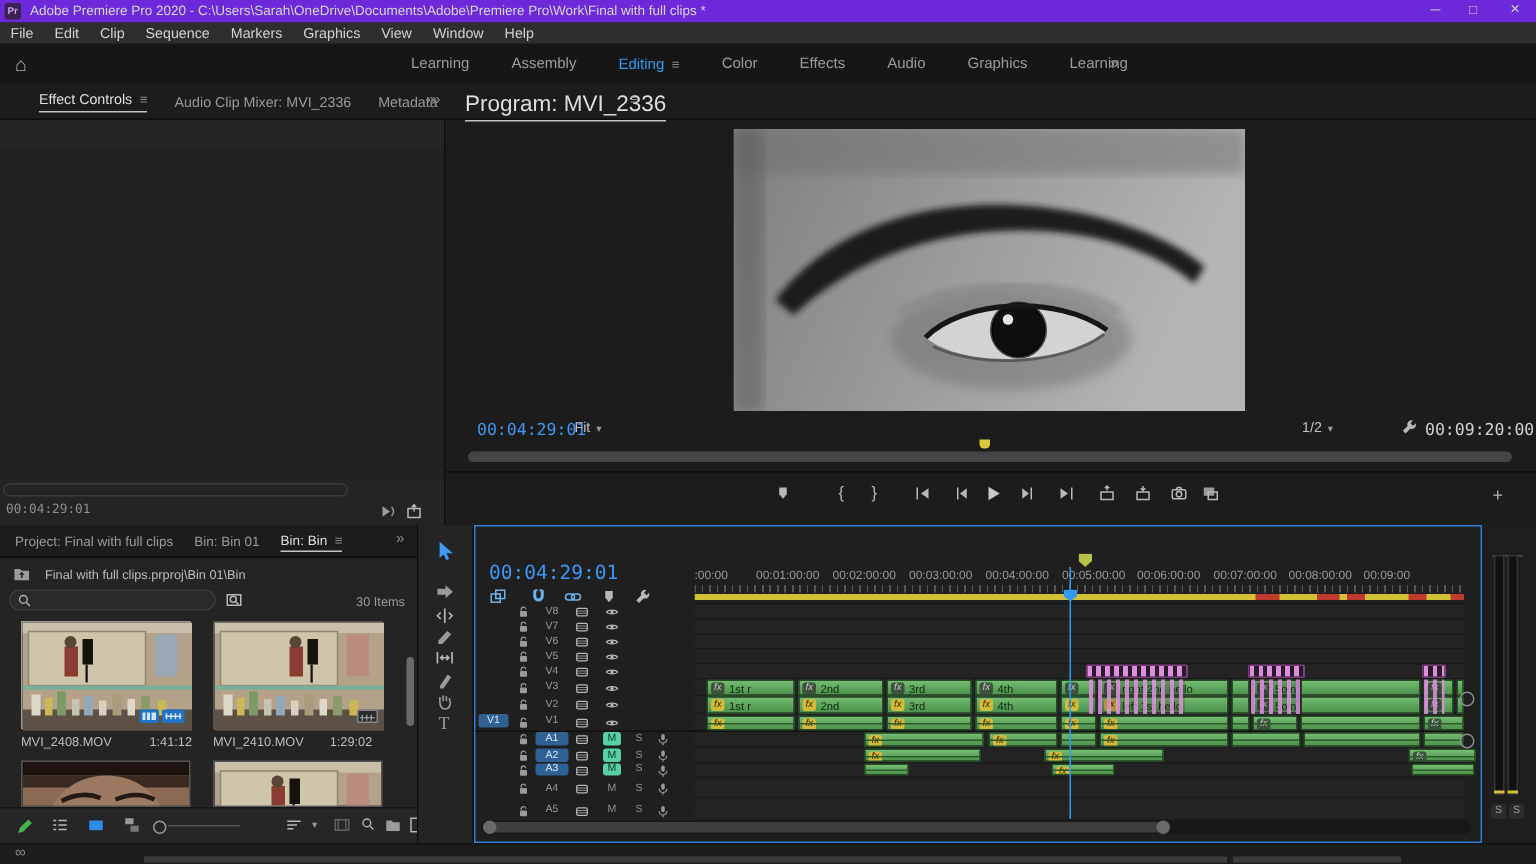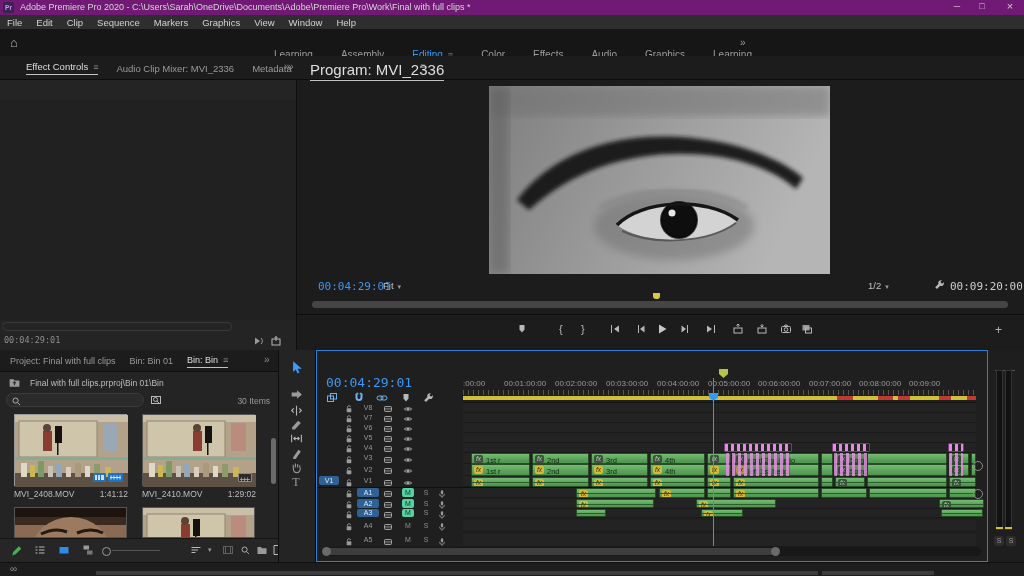--- a/index.html
+++ b/index.html
@@ -22,34 +22,34 @@
   .fxb.y{background:#d3ba3a;color:#3c3000;}
   .fxb.d{background:#3e513e;color:#b9cdb9;}
   .audio-line{position:absolute;left:0;right:0;top:50%;height:1px;background:#2c5b2c;}
   .pinkstripes{position:absolute;background:repeating-linear-gradient(90deg,#e18ce1 0 3px,rgba(40,20,40,.25) 3px 6px);
                border:1px solid #7c3a7c;border-radius:1px;box-sizing:border-box;}
   .trow{position:absolute;left:462px;width:513px;background:#232323;border-bottom:1px solid #1a1a1a;box-sizing:border-box;}
   .namebox{position:absolute;font-size:7px;color:#9a9a9a;text-align:center;border-radius:2px;}
   .namebox.blue{background:#2f6195;color:#dce9f7;}
   .mbtn{position:absolute;width:12px;text-align:center;font-size:7px;color:#8f8f8f;border-radius:2px;}
   .mbtn.on{background:#57d0a2;color:#0b3b28;}
-  .ws-tab{padding:12px 14px;color:#9c9c9c;}
+  .ws-tab{padding:0 14px;color:#9c9c9c;}
   .ws-tab.active{color:#2f9bf6;}
   .menu-item{margin-right:14px;color:#d2d2d2;}
   .ttab{margin-right:6px;padding:4px 12px 3px 12px;color:#9a9a9a;white-space:nowrap;}
   .ttab.active{color:#e4e4e4;border-bottom:1px solid #c3c3c3;}
   .toolbtn{position:absolute;left:9px;width:16px;height:13px;text-align:center;}
   input{outline:none;}
 </style>
 </head>
 <body>
 
 <div id="stage" class="nosel">
 
-  <div class="abs" style="left:0;top:0;width:1024px;height:15px;background:#701a75;">
+  <div class="abs" style="left:0;top:0;width:1024px;height:15px;background:#6d28d9;">
     <span class="abs" style="left:3px;top:2px;width:11px;height:11px;background:#3a2350;color:#cf9bf0;font-size:6.5px;
                  font-weight:bold;text-align:center;line-height:11px;border-radius:2px;">Pr</span>
     <span class="abs" style="left:20px;top:2px;font-size:9px;color:#d6d6d6;white-space:nowrap;">Adobe Premiere Pro 2020 - C:\Users\Sarah\OneDrive\Documents\Adobe\Premiere Pro\Work\Final with full clips *</span>
     <span class="abs" style="left:945px;top:1px;width:24px;text-align:center;color:#cfcfcf;font-size:9px;">─</span>
     <span class="abs" style="left:970px;top:1px;width:24px;text-align:center;color:#cfcfcf;font-size:9px;">□</span>
     <span class="abs" style="left:998px;top:0px;width:24px;text-align:center;color:#cfcfcf;font-size:11px;">×</span>
   </div>
 
   <div class="abs" id="menubar" style="left:0;top:15px;width:1024px;height:15px;background:#2e2e2e;border-bottom:1px solid #161616;
               padding-left:7px;font-size:9.5px;line-height:15px;box-sizing:border-box;"><span class="menu-item">File</span><span class="menu-item">Edit</span><span class="menu-item">Clip</span><span class="menu-item">Sequence</span><span class="menu-item">Markers</span><span class="menu-item">Graphics</span><span class="menu-item">View</span><span class="menu-item">Window</span><span class="menu-item">Help</span></div>
@@ -268,21 +268,21 @@
               <rect x="51" y="52" width="5" height="10" fill="#d9cfc0"></rect>
       <rect x="60" y="48" width="6" height="14" fill="#a89a7a"></rect>
               <rect x="70" y="51" width="5" height="11" fill="#ded8c8"></rect>
       <rect x="79" y="49" width="6" height="13" fill="#8d9a6a"></rect>
               <rect x="90" y="52" width="6" height="10" fill="#cbb755"></rect>
     </g>
           </svg><div class="abs" style="left: 95px; top: 58px; width: 14px; height: 9px; background: rgb(42, 42, 42); border: 1px solid rgb(136, 136, 136); border-radius: 1px; box-sizing: border-box;"><svg width="12" height="7">
               <path d="M1 3.5h10M2.5 1.5v4M5.5 1.5v4M8.5 1.5v4" stroke="#aaa" stroke-width=".8"></path>
             </svg></div></div>
         <div class="abs" style="left: 142px; top: 79px; width: 80px; font-size: 8.5px; color: rgb(189, 189, 189); white-space: nowrap;">MVI_2410.MOV</div>
-        <div class="abs" style="left: 212px; top: 79px; width: 44px; text-align: right; font-size: 8.5px; color: rgb(189, 189, 189);">1:29:02</div>
+        <div class="abs" style="left: 212px; top: 79px; width: 44px; text-align: center; font-size: 8.5px; color: rgb(189, 189, 189);">1:29:02</div>
         <div class="abs" style="left: 14px; top: 97px; width: 113px; height: 31px; overflow: hidden; border: 1px solid rgb(85, 85, 85); box-sizing: border-box;"><svg width="113" height="72" viewBox="0 0 113 72">
     <rect width="113" height="72" fill="#8a6a52"></rect>
     <rect width="113" height="9" fill="#1d1410"></rect>
     <path d="M0 9h113v8H0z" fill="#3a2a20"></path>
     <ellipse cx="56" cy="45" rx="40" ry="36" fill="#9c7a62"></ellipse>
     <path d="M26 26q14-7 26-2M62 25q14-6 26 0" stroke="#241a12" stroke-width="3" fill="none"></path>
   </svg></div>
         <div class="abs" style="left: 142px; top: 97px; width: 113px; height: 31px; overflow: hidden; border: 1px solid rgb(85, 85, 85); box-sizing: border-box;"><svg width="113" height="72" viewBox="0 0 113 72">
     <rect width="113" height="72" fill="#b3a289"></rect>
     <rect width="113" height="7" fill="#c9bfa8"></rect>

